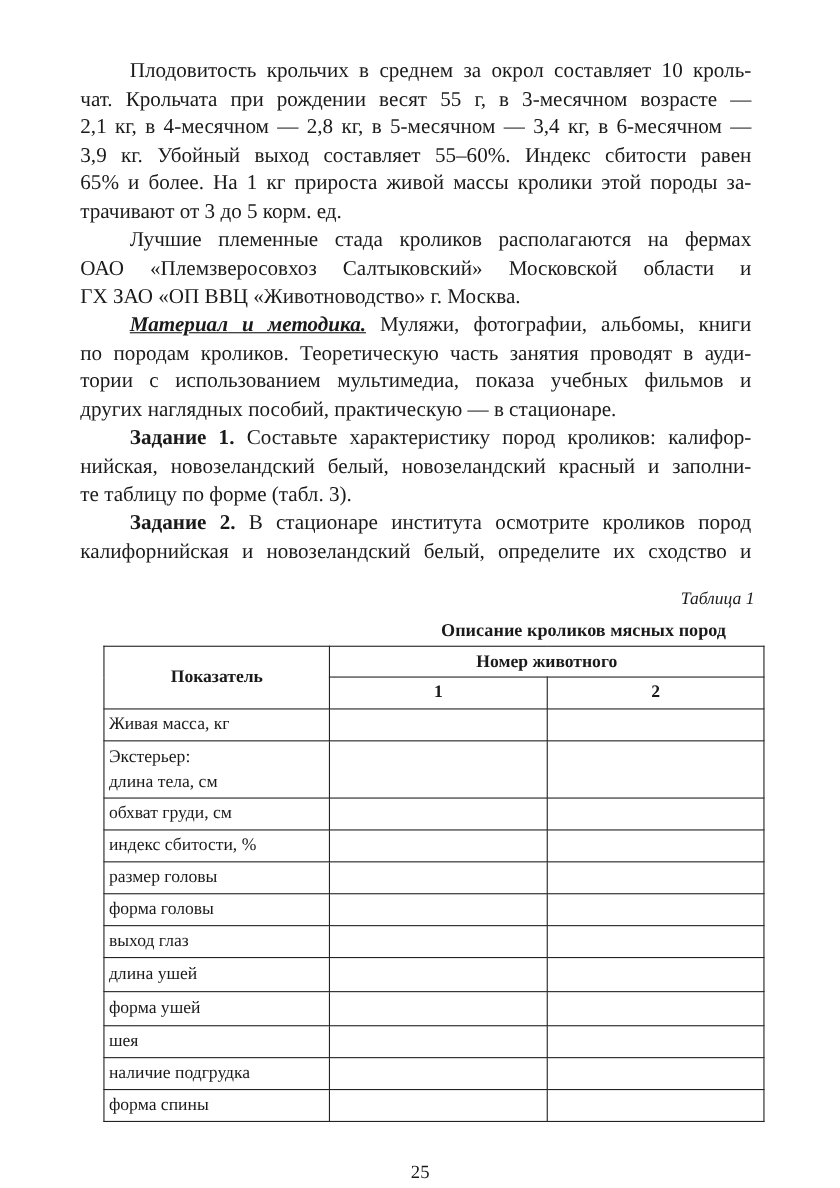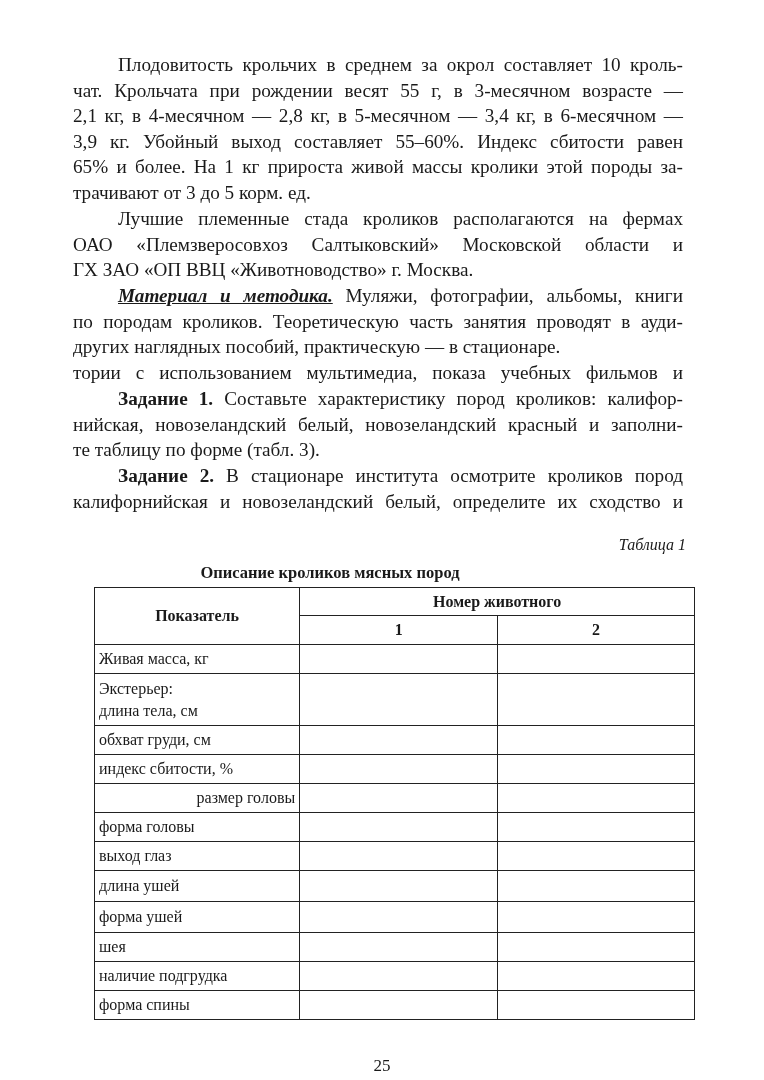--- a/index.html
+++ b/index.html
@@ -7,21 +7,21 @@
          font-family: "Liberation Serif", "DejaVu Serif", serif; color: #1a1a1a; }
   .page { position: absolute; left: 0; top: 0; width: 764px; height: 1080px; }
   .textblock { position: absolute; left: 73px; width: 610px; font-size: 19.2px; line-height: 25.6px; }
   .p { text-align: justify; text-indent: 45px; margin: 0; }
   .p .line { display: block; text-align: justify; text-align-last: justify; text-indent: 0; }
   .p .line.first { padding-left: 45px; }
   .p .line.last { text-align-last: left; }
   .b { font-weight: bold; }
   .bi { font-weight: bold; font-style: italic; text-decoration: underline; }
   .table-label { position: absolute; right: 78px; top: 536px; font-style: italic; font-size: 16px; }
-  .table-title { position: absolute; left: 0; width: 660px; top: 563px; text-align: center; font-weight: bold; font-size: 16.5px; }
+  .table-title { position: absolute; left: 0; width: 660px; top: 563px; text-align: right; font-weight: bold; font-size: 16.5px; }
   table.form { position: absolute; left: 94px; top: 587px; width: 601px; border-collapse: collapse; font-size: 16px; }
   table.form td, table.form th { border: 1.6px solid #222; padding: 0 4px; vertical-align: middle; }
   table.form th { font-weight: bold; text-align: center; }
   .c0 { width: 197px; }
   .c1 { width: 190px; }
   .c2 { width: 189px; }
   .page-number { position: absolute; left: 0; width: 764px; top: 1044px; text-align: center; font-size: 17px; margin-top: 12px; }
 </style>
 </head>
 <body>
@@ -44,22 +44,22 @@
       <span class="line first">Лучшие племенные стада кроликов располагаются на фермах</span>
       <span class="line">ОАО «Племзверосовхоз Салтыковский» Московской области и</span>
       <span class="line last">ГХ ЗАО «ОП ВВЦ «Животноводство» г. Москва.</span>
     </p>
   </div>
 
   <div class="textblock" style="top:283px;">
     <p class="p">
       <span class="line first"><span class="bi">Материал и методика.</span><span> Муляжи, фотографии, альбомы, книги</span></span>
       <span class="line">по породам кроликов. Теоретическую часть занятия проводят в ауди-</span>
+      <span class="line">тории с использованием мультимедиа, показа учебных фильмов и</span>
       <span class="line last">других наглядных пособий, практическую — в стационаре.</span>
-      <span class="line">тории с использованием мультимедиа, показа учебных фильмов и</span>
     </p>
   </div>
 
   <div class="textblock" style="top:386px;">
     <p class="p">
       <span class="line first"><span class="b">Задание 1.</span><span> Составьте характеристику пород кроликов: калифор-</span></span>
       <span class="line">нийская, новозеландский белый, новозеландский красный и заполни-</span>
       <span class="line last">те таблицу по форме (табл. 3).</span>
     </p>
   </div>
@@ -102,21 +102,21 @@
     <tr style="height:29px;">
       <td>обхват груди, см</td>
       <td></td>
       <td></td>
     </tr>
     <tr style="height:29px;">
       <td>индекс сбитости, %</td>
       <td></td>
       <td></td>
     </tr>
-    <tr style="height:29px;text-align:right;">
+    <tr style="height:29px;">
       <td>размер головы</td>
       <td></td>
       <td></td>
     </tr>
     <tr style="height:29px;">
       <td>форма головы</td>
       <td></td>
       <td></td>
     </tr>
     <tr style="height:29px;">

